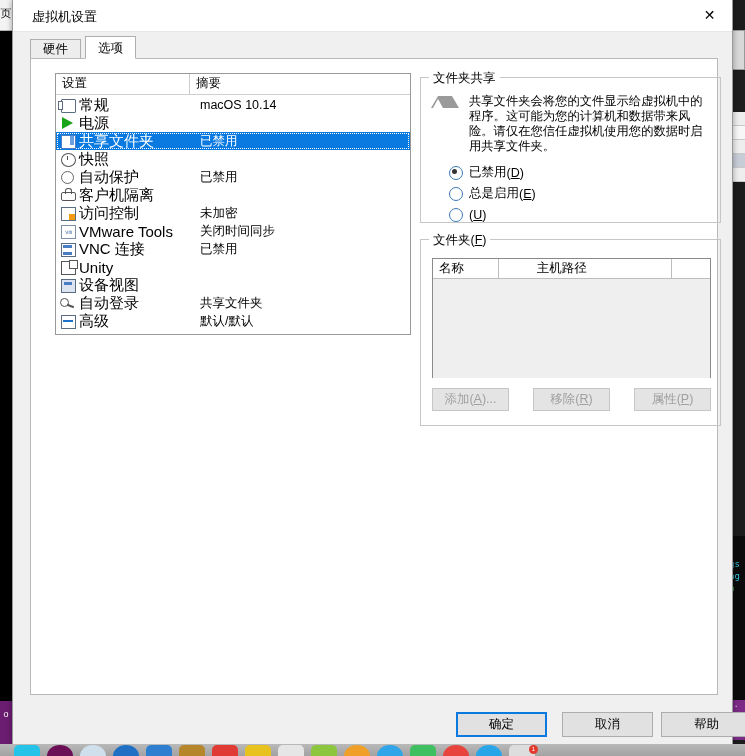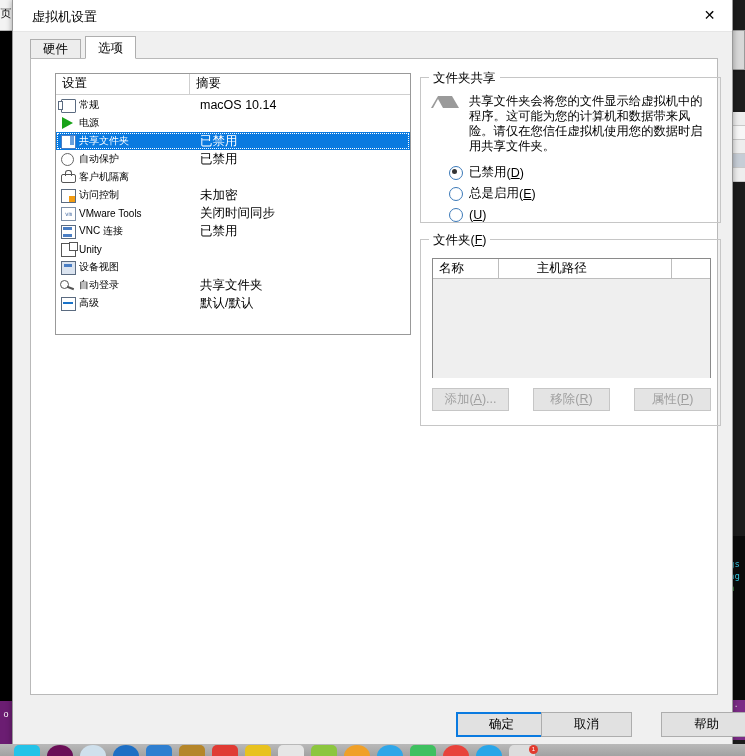--- a/index.html
+++ b/index.html
@@ -133,21 +133,21 @@
   .list-header .hcell {
     font-size: 12.5px; line-height: 19px; padding-left: 6px; color: #000;
     box-sizing: border-box;
   }
   .list-header .hcell.c1 { width: 134px; border-right: 1px solid #cfcfcf; }
   .list-header .hcell.c2 { flex: 1; }
   .rows { padding-top: 1px; }
   .row { display: flex; align-items: center; height: 18px; position: relative; }
   .row.selected { background: #0a7ae0; color: #ffffff; outline: 1px dotted #ffffff; outline-offset: -2px; }
   .row .ico { width: 19px; min-width: 19px; height: 14px; margin-left: 4px; position: relative; }
-  .row .nm { width: 113px; font-size: 10px; white-space: nowrap; }
+  .row .nm { width: 113px; font-size: 15px; white-space: nowrap; }
   .row .sm { font-size: 12.5px; margin-left: 8px; white-space: nowrap; }
 
   
   .ic { position: absolute; left: 1px; top: 1px; width: 13px; height: 12px; }
   .ic.monitor { border: 1.5px solid #5b6b80; border-radius: 1px; background: #fff; }
   .ic.monitor:after { content:""; position:absolute; left:-4px; top:1px; width:3px; height:7px; border:1px solid #5b6b80; background:#fff; }
   .ic.play { width:0; height:0; border-left: 11px solid #19a319; border-top: 6px solid transparent; border-bottom: 6px solid transparent; top:1px; left:2px;}
   .ic.folder { border: 1.5px solid #4a7ec4; background:#fff; }
   .ic.folder:after{content:"";position:absolute;right:1px;top:0;width:4px;height:9px;background:#6aa0dd;}
   .ic.clock { border: 1.5px solid #555; border-radius: 50%; }
@@ -226,21 +226,21 @@
   .btn.dis { color: #a0a0a0; background: #e4e4e4; border-color: #c6c6c6; }
   .fbtns .btn { width: 88px; }
 
   
   .footer { position: absolute; left: 0; top: 697px; width: 719px; height: 46px; }
   .footer .btn { position: absolute; top: 15px; width: 91px; height: 25px; line-height: 23px; background: #e1e1e1; }
   .footer .btn.primary {
     background: #e1e1e1; border: 2px solid #0a7ae0; line-height: 21px;
   }
   #btnOK { left: 443px; }
-  #btnCancel { left: 528px; }
+  #btnCancel { left: 549px; }
   #btnHelp { left: 648px; }
 </style>
 </head>
 <body>
 
 <div id="root">
 
   <div class="bg-dark"></div>
 
   <div class="bg-leftstrip">
@@ -298,20 +298,27 @@
               </div>
               <div class="nm">电源</div>
               <div class="sm"></div>
             </div>
             <div class="row selected">
               <div class="ico">
                 <span class="ic folder"></span>
               </div>
               <div class="nm">共享文件夹</div>
               <div class="sm">已禁用</div>
+            </div>
+            <div class="row">
+              <div class="ico">
+                <span class="ic clock"></span>
+              </div>
+              <div class="nm">快照</div>
+              <div class="sm"></div>
             </div>
             <div class="row">
               <div class="ico">
                 <span class="ic clock-sm"></span>
               </div>
               <div class="nm">自动保护</div>
               <div class="sm">已禁用</div>
             </div>
             <div class="row">
               <div class="ico">

